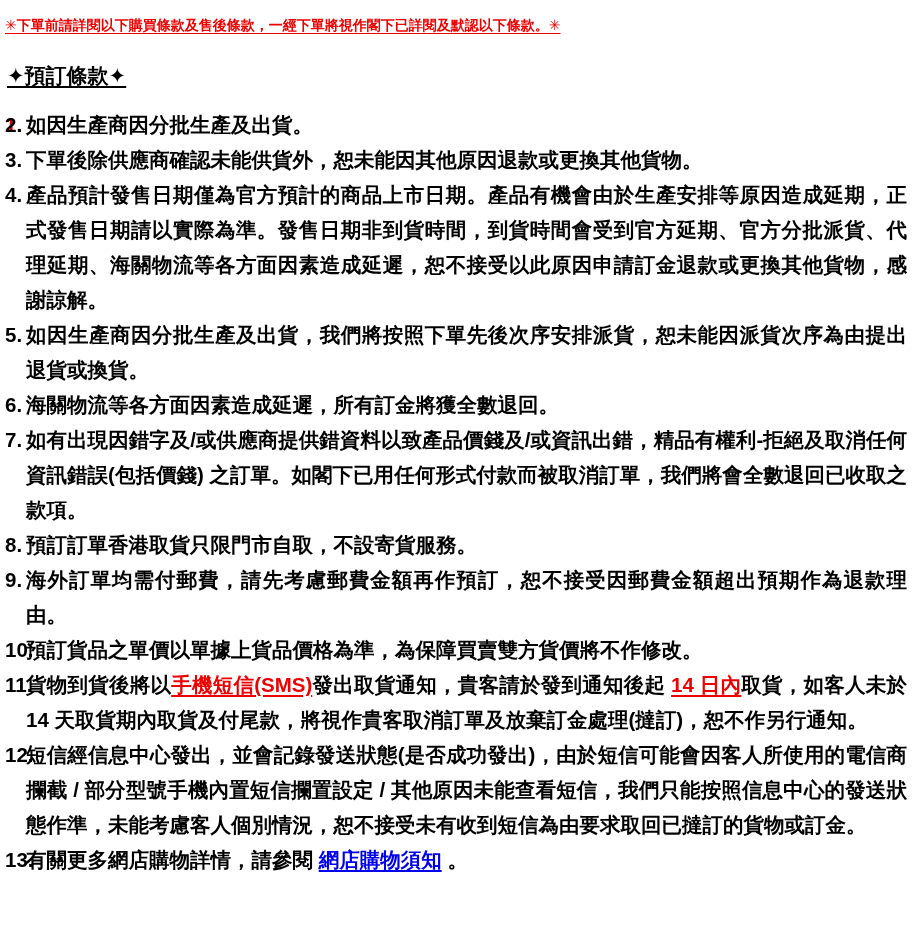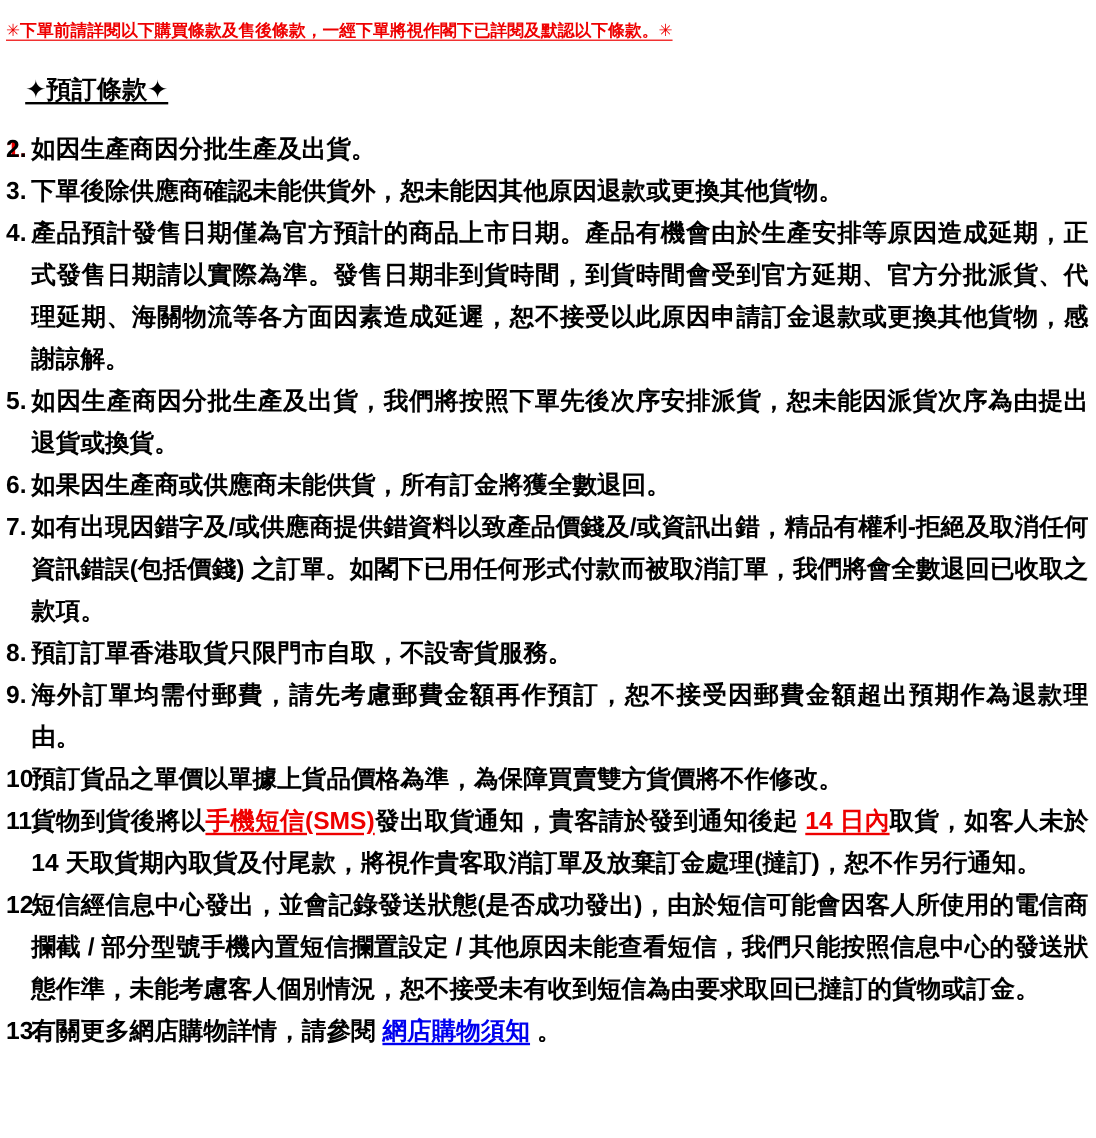--- a/index.html
+++ b/index.html
@@ -20,21 +20,21 @@
   .notice{
     color:var(--alert-red);
     font-size:14px;
     line-height:27px;
     text-decoration:underline;
     text-underline-offset:3px;
     white-space:nowrap;
   }
   .section-title{
     display:inline-block;
-    margin:23px 0 0 16px;
+    margin:23px 0 0 2px;
     font-size:21px;
     line-height:27px;
     text-decoration:underline;
     text-underline-offset:3px;
   }
   ol.terms{
     list-style:none;
     margin:18px 0 0 0;
     padding:0 0 0 21px;
   }
@@ -72,21 +72,21 @@
 <div>
   <span class="section-title">✦預訂條款✦</span>
 </div>
 
 <ol class="terms">
   <li class="red-item"><span class="num">1.</span></li>
   <li><span class="num">2.</span><span>如因生產商因分批生產及出貨。</span></li>
   <li><span class="num">3.</span><span>下單後除供應商確認未能供貨外，恕未能因其他原因退款或更換其他貨物。</span></li>
   <li><span class="num">4.</span><span>產品預計發售日期僅為官方預計的商品上市日期。產品有機會由於生產安排等原因造成延期，正式發售日期請以實際為準。發售日期非到貨時間，到貨時間會受到官方延期、官方分批派貨、代理延期、海關物流等各方面因素造成延遲，恕不接受以此原因申請訂金退款或更換其他貨物，感謝諒解。</span></li>
   <li><span class="num">5.</span><span>如因生產商因分批生產及出貨，我們將按照下單先後次序安排派貨，恕未能因派貨次序為由提出退貨或換貨。</span></li>
-  <li><span class="num">6.</span><span>如果因生產商或供應商未能供貨，所有訂金將獲全數退回。</span></li>
+  <li><span class="num">6.</span><span>海關物流等各方面因素造成延遲，所有訂金將獲全數退回。</span></li>
   <li><span class="num">7.</span><span>如有出現因錯字及/或供應商提供錯資料以致產品價錢及/或資訊出錯，精品有權利-拒絕及取消任何資訊錯誤(包括價錢) 之訂單。如閣下已用任何形式付款而被取消訂單，我們將會全數退回已收取之款項。</span></li>
   <li><span class="num">8.</span><span>預訂訂單香港取貨只限門市自取，不設寄貨服務。</span></li>
   <li><span class="num">9.</span><span>海外訂單均需付郵費，請先考慮郵費金額再作預訂，恕不接受因郵費金額超出預期作為退款理由。</span></li>
   <li><span class="num">10.</span><span>預訂貨品之單價以單據上貨品價格為準，為保障買賣雙方貨價將不作修改。</span></li>
   <li><span class="num">11.</span><span>貨物到貨後將以</span><span class="hl-red">手機短信(SMS)</span><span>發出取貨通知，貴客請於發到通知後起 </span><span class="hl-red">14 日內</span><span>取貨，如客人未於 14 天取貨期內取貨及付尾款，將視作貴客取消訂單及放棄訂金處理(撻訂)，恕不作另行通知。</span></li>
   <li><span class="num">12.</span><span>短信經信息中心發出，並會記錄發送狀態(是否成功發出)，由於短信可能會因客人所使用的電信商攔截 / 部分型號手機內置短信攔置設定 / 其他原因未能查看短信，我們只能按照信息中心的發送狀態作準，未能考慮客人個別情況，恕不接受未有收到短信為由要求取回已撻訂的貨物或訂金。</span></li>
   <li><span class="num">13.</span><span>有關更多網店購物詳情，請參閱 </span><a class="doc-link">網店購物須知</a><span> 。</span></li>
 </ol>
 
 </body></html>

